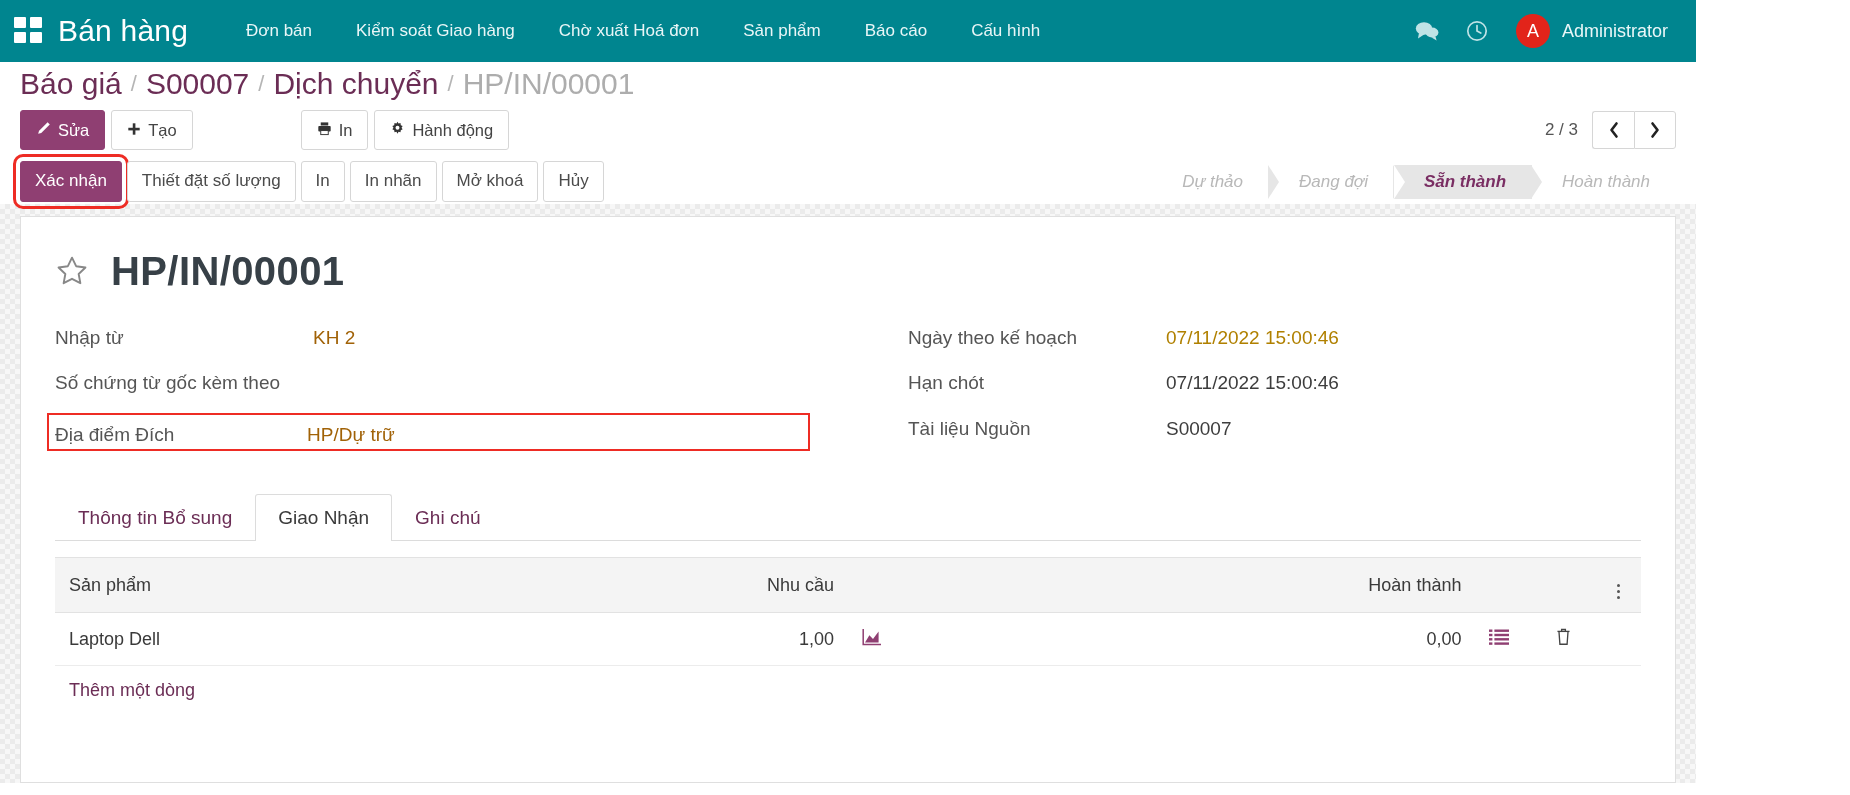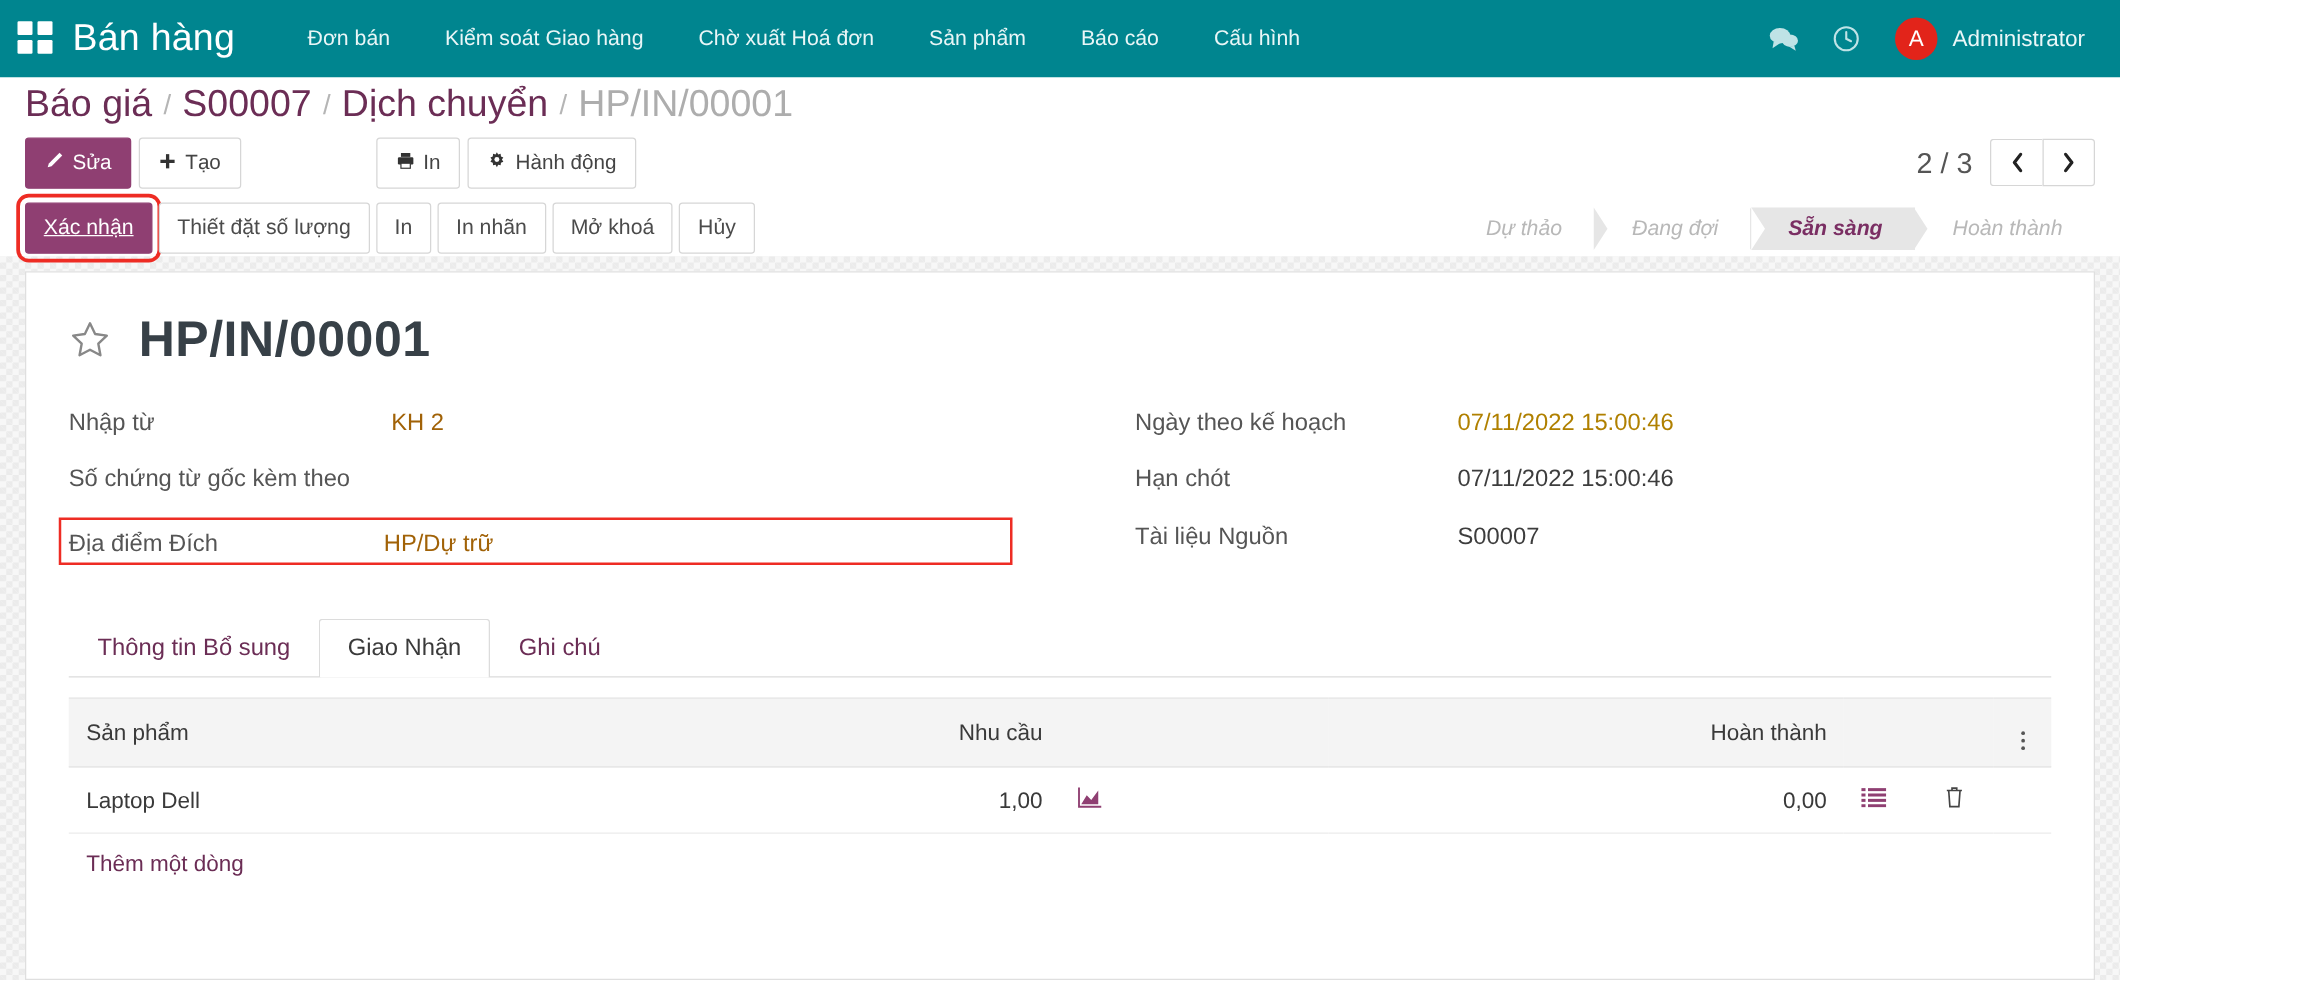--- a/index.html
+++ b/index.html
@@ -73,21 +73,21 @@
     display: inline-flex; align-items: center; gap: 7px;
   }
   .btn.primary {
     background: #8f3f72; border-color: #8f3f72; color: #fff;
   }
   .btn-group-left { display: flex; gap: 6px; }
   .btn-group-mid { display: flex; gap: 6px; margin-left: 90px; }
   .pager {
     margin-left: auto; display: flex; align-items: center; gap: 14px;
   }
-  .pager-count { font-size: 23px; color: #555; white-space: nowrap; }
+  .pager-count { font-size: 17px; color: #555; white-space: nowrap; }
   .pager-btns { display: flex; }
   .pager-btn {
     width: 42px; height: 38px; border: 1px solid #d6d6d6; background: #fff;
     display: flex; align-items: center; justify-content: center;
     cursor: pointer; color: #222;
   }
   .pager-btn:first-child { border-right: none; border-radius: 3px 0 0 3px; }
   .pager-btn:last-child { border-radius: 0 3px 3px 0; }
 
   
@@ -96,21 +96,21 @@
     padding: 0 20px 0 20px; height: 44px; position: relative;
   }
   .stat-btns { display: flex; gap: 0; align-items: stretch; }
   .sbtn {
     font-size: 17px; padding: 8px 14px; border: 1px solid #d6d6d6;
     background: #fff; color: #4b4b4b; cursor: pointer; white-space: nowrap;
     margin-right: 5px; border-radius: 3px; line-height: 1.35;
   }
   .sbtn.primary { background: #8f3f72; border-color: #8f3f72; color: #fff; }
   .sbtn.highlight-wrap {
-    outline: 3px solid #ee2c24; outline-offset: 4px; text-decoration: underline;
+    outline: 3px solid #ee2c24; outline-offset: 4px;
   }
   .statusbar {
     margin-left: auto; display: flex; align-items: stretch; height: 34px;
   }
   .sb-item {
     position: relative; display: flex; align-items: center;
     padding: 0 26px 0 30px; font-size: 17px; color: #b8b8b8;
     background: transparent; white-space: nowrap; cursor: pointer; font-style: italic;
   }
   .sb-item::after {
@@ -330,21 +330,21 @@
       <button class="sbtn primary highlight-wrap">Xác nhận</button>
       <button class="sbtn">Thiết đặt số lượng</button>
       <button class="sbtn">In</button>
       <button class="sbtn">In nhãn</button>
       <button class="sbtn">Mở khoá</button>
       <button class="sbtn">Hủy</button>
     </div>
     <div class="statusbar">
       <div class="sb-item">Dự thảo</div>
       <div class="sb-item">Đang đợi</div>
-      <div class="sb-item active">Sẵn sàng</div>
+      <div class="sb-item active">Sẵn thành</div>
       <div class="sb-item">Hoàn thành</div>
     </div>
   </div>
 
   <div class="sheet-bg">
     <div class="sheet">
 
       <div class="sheet-title-row">
         <span class="star-icon">
           <svg width="34" height="34" viewBox="0 0 24 24" fill="none" stroke="#888" stroke-width="1.35" stroke-linejoin="round">

